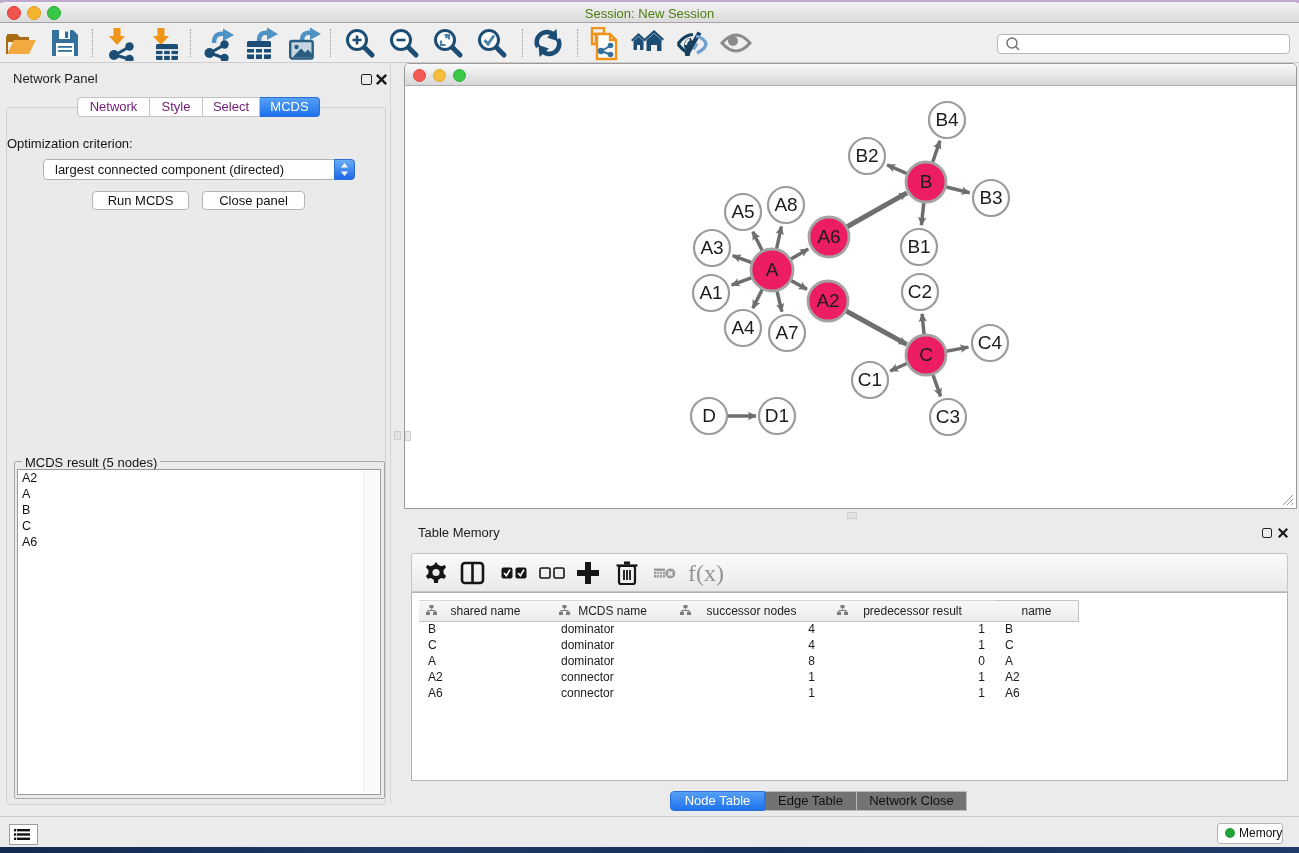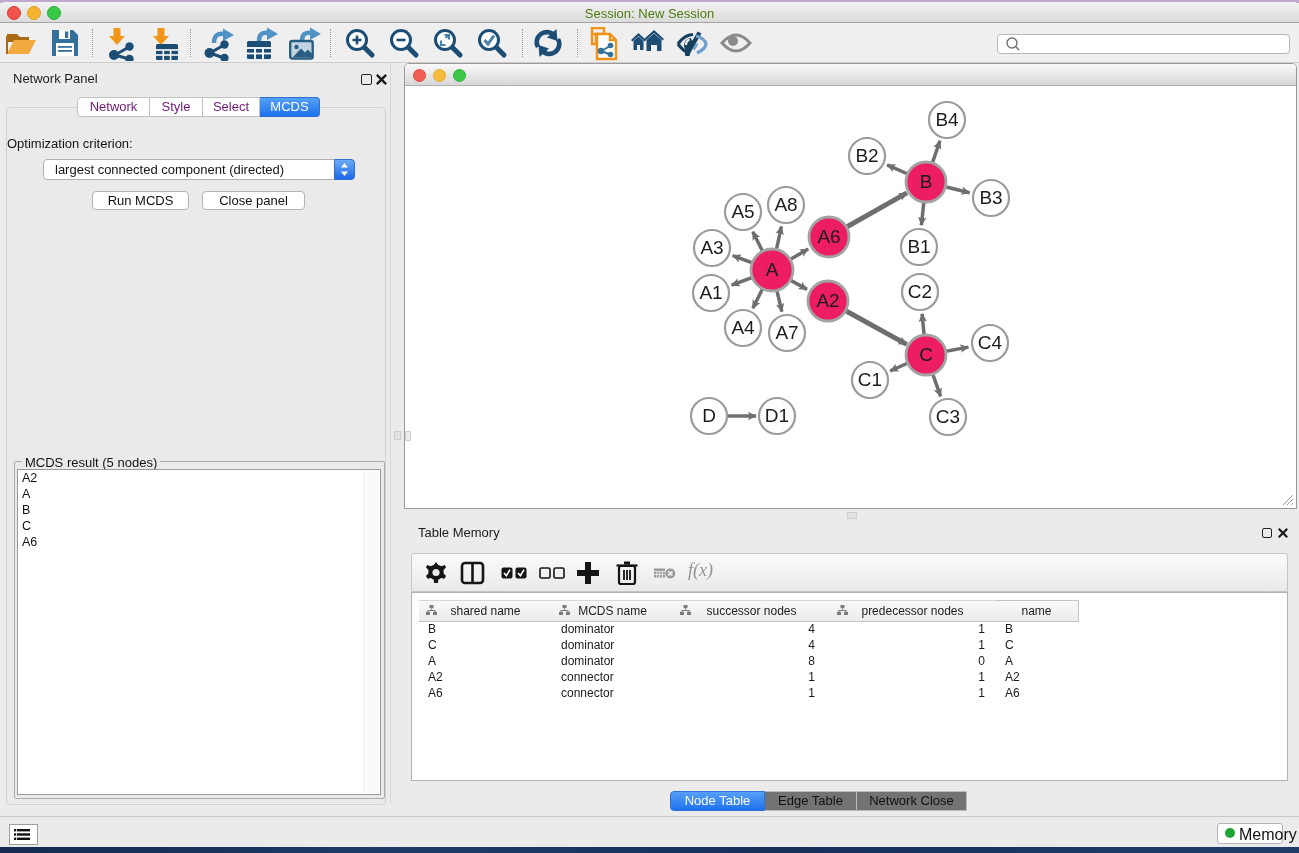--- a/index.html
+++ b/index.html
@@ -68,21 +68,21 @@
 #btabs{left:670px;top:791px;height:20px;display:flex;font-size:13px;}
 #btabs .tab{background:#737373;border:1px solid #bcbbbc;border-left:none;height:18px;
   line-height:18px;color:#111;text-align:center;}
 #btabs .tab.sel{background:linear-gradient(#56a0f5,#1e72ee);color:#fff;border-color:#2a70d8;
   border-radius:4px 0 0 4px;border-left:1px solid #2a70d8;}
 #btabs .tab:last-child{border-radius:0 4px 4px 0;margin-top:36px;}
 
 #statusbar{left:0;top:816px;width:1299px;height:31px;background:#ecebec;
   border-top:1px solid #cbcacb;}
 #memory{left:1217px;top:823px;width:64px;height:19px;background:#fff;
-  border:1px solid #b5b4b5;border-radius:3px;font-size:16px;color:#111;}
+  border:1px solid #b5b4b5;border-radius:3px;font-size:12px;color:#111;}
 #bottomstrip{left:0;top:847px;width:1299px;height:6px;
   background:linear-gradient(90deg,#142a50,#1d3a66 30%,#16305a 60%,#1f3c68);}
 svg{display:block;}
 svg text{font-family:"Liberation Sans",sans-serif;}
 </style>
 </head>
 <body>
 <div class="abs" id="deskstrip"></div>
 <div class="abs" id="titlebar">
   <div class="tl" style="left:7px;background:#f0544c;border:1px solid #dd3a34;"></div>
@@ -406,34 +406,34 @@
     <g stroke="#eae9ea" stroke-width="1">
         <line x1="0" y1="4.4" x2="11" y2="4.4"></line>
         <line x1="0" y1="7.4" x2="11" y2="7.4"></line>
         <line x1="2.8" y1="4.4" x2="2.8" y2="10.5"></line>
         <line x1="5.6" y1="4.4" x2="5.6" y2="10.5"></line>
         <line x1="8.4" y1="4.4" x2="8.4" y2="10.5"></line>
       </g>
     <circle cx="16.3" cy="6.4" r="5" fill="#9b9a9b"></circle>
     <path d="M14.2 4.3 l4.2 4.2 M18.4 4.3 l-4.2 4.2" stroke="#eae9ea" stroke-width="1.8"></path>
   </svg>
-  <div class="abs" style="left:276px;top:6px;font-family:'Liberation Serif',serif;font-style:italic;font-size:18px;color:#949394;">f(x)</div>
+  <div class="abs" style="left:276px;top:6px;font-family:'Liberation Serif',serif;font-size:24px;color:#949394;">f(x)</div>
 </div>
 <div class="abs" id="ttable">
   <div class="hcell" style="left:7px;width:133px;">
       <div class="ht">shared name</div>
     </div>
   <div class="hcell" style="left:140px;width:121px;">
       <div class="ht">MCDS name</div>
     </div>
   <div class="hcell" style="left:261px;width:157px;">
       <div class="ht">successor nodes</div>
     </div>
   <div class="hcell" style="left:418px;width:165px;">
-      <div class="ht">predecessor nodes</div>
+      <div class="ht">predecessor result</div>
     </div>
   <div class="hcell" style="left:583px;width:83px;border-top:1px solid #c6c5c6;">
       <div class="ht">name</div>
     </div>
   <svg class="abs" style="left:14px;top:12px" width="11" height="10" viewBox="0 0 11 10">
       <g fill="#7d7c7d">
         <rect x="3.5" y="0" width="4" height="3.2"></rect>
         <rect x="0" y="6.8" width="4" height="3.2"></rect>
         <rect x="7" y="6.8" width="4" height="3.2"></rect>
         <path d="M5.2 3.2 h0.9 v2 h-0.9 z M1.5 5 h8 v0.9 h-8 z M1.5 5 h0.9 v2 h-0.9 z M8.6 5 h0.9 v2 h-0.9 z"></path>

